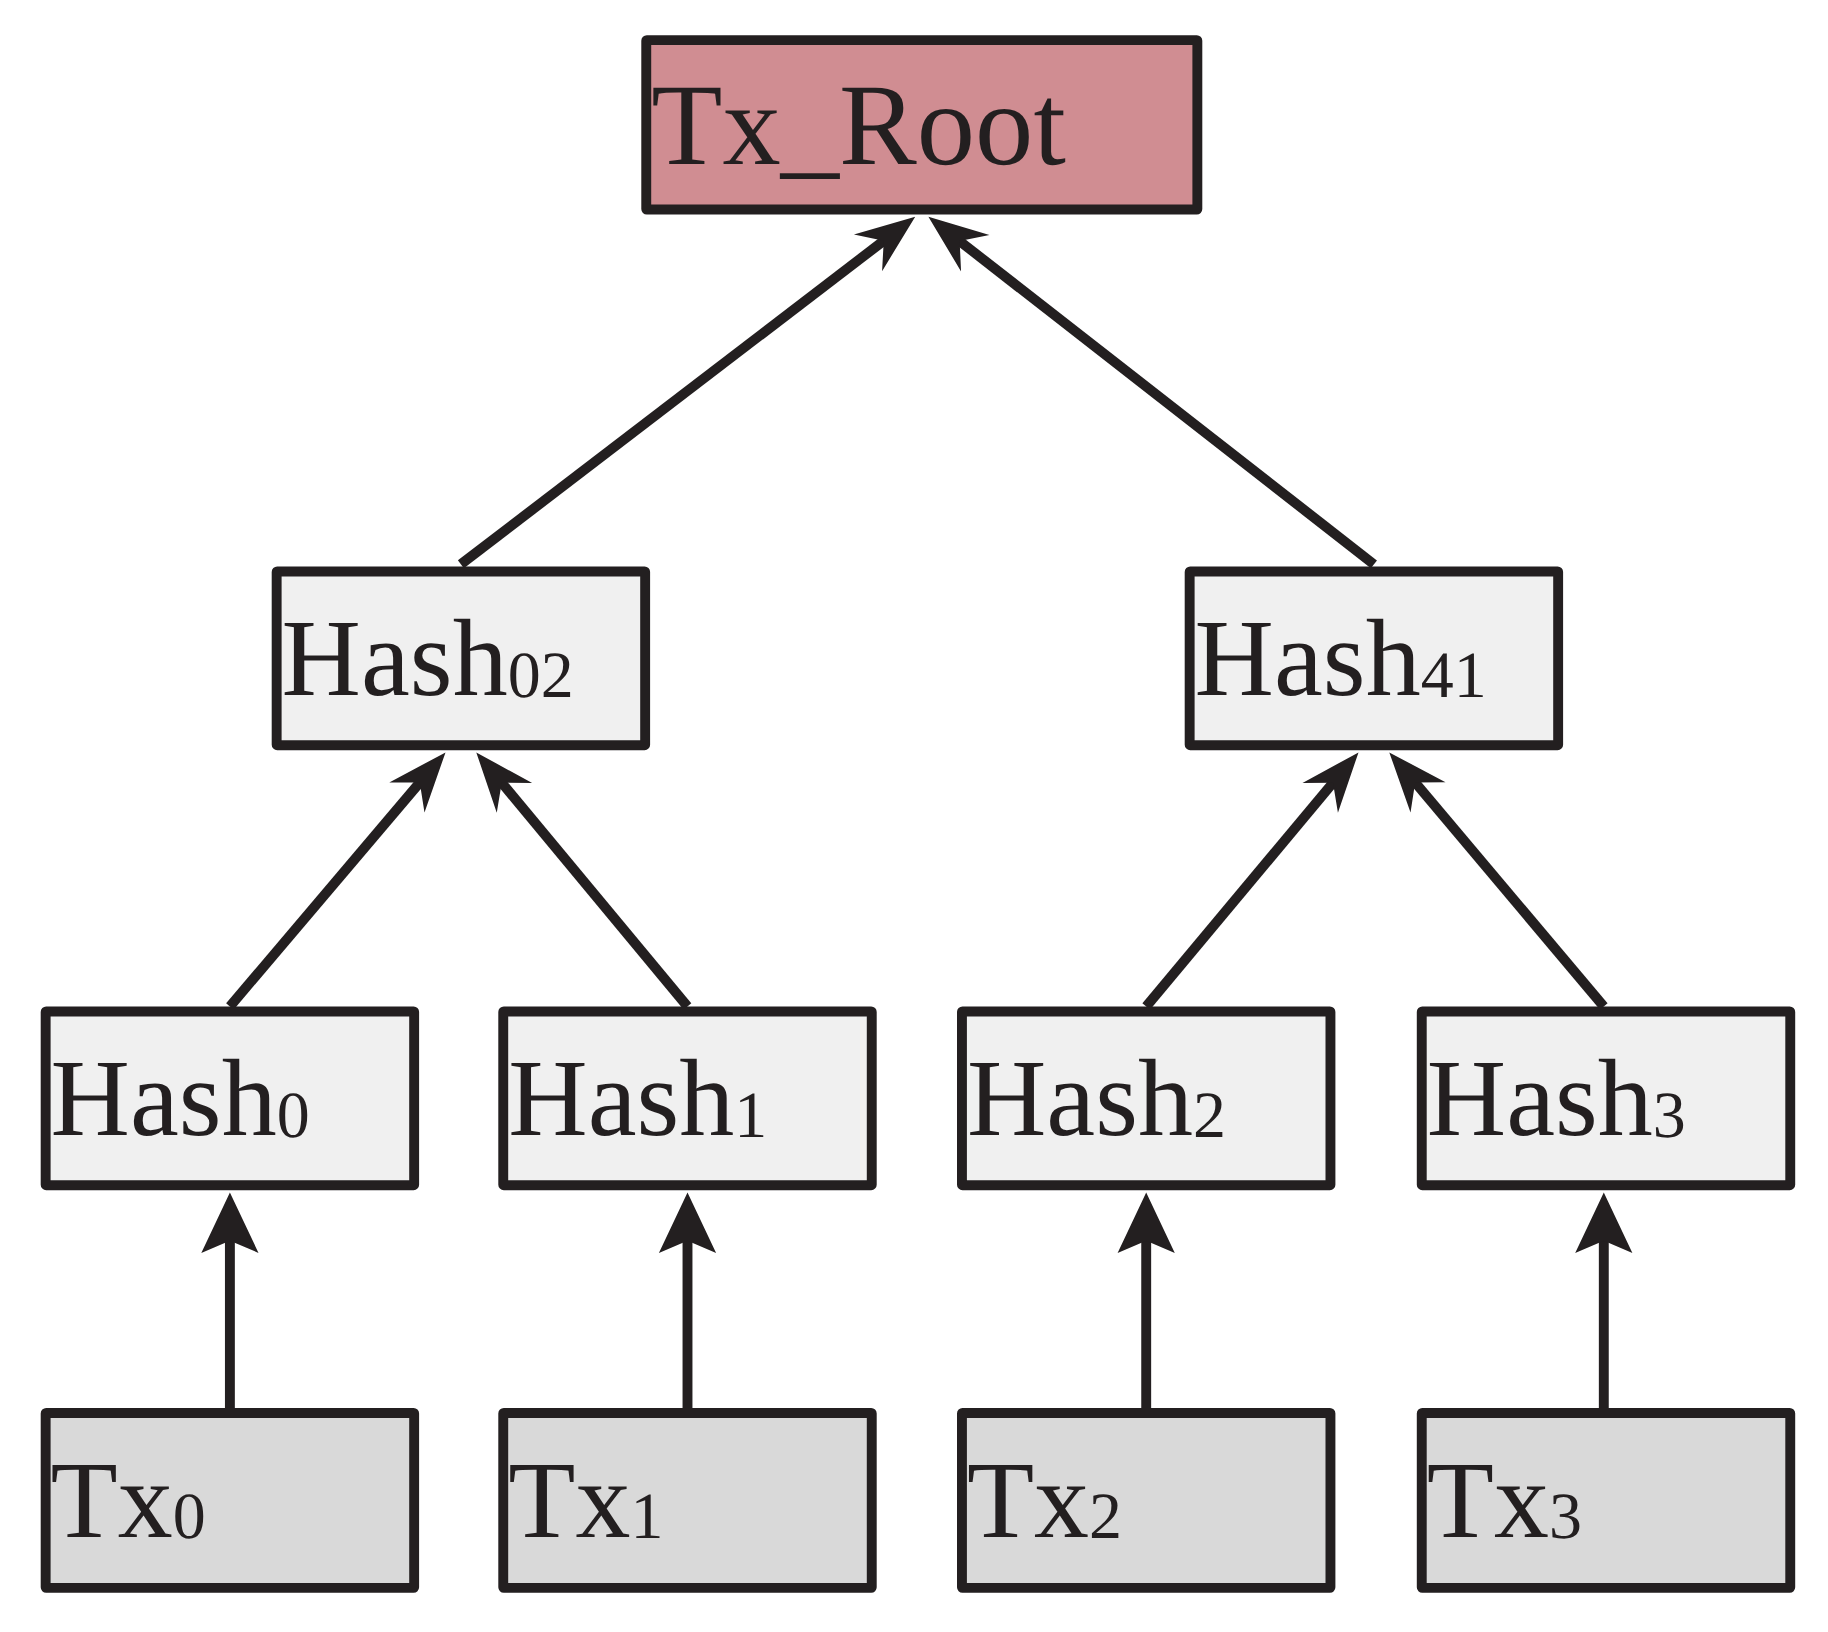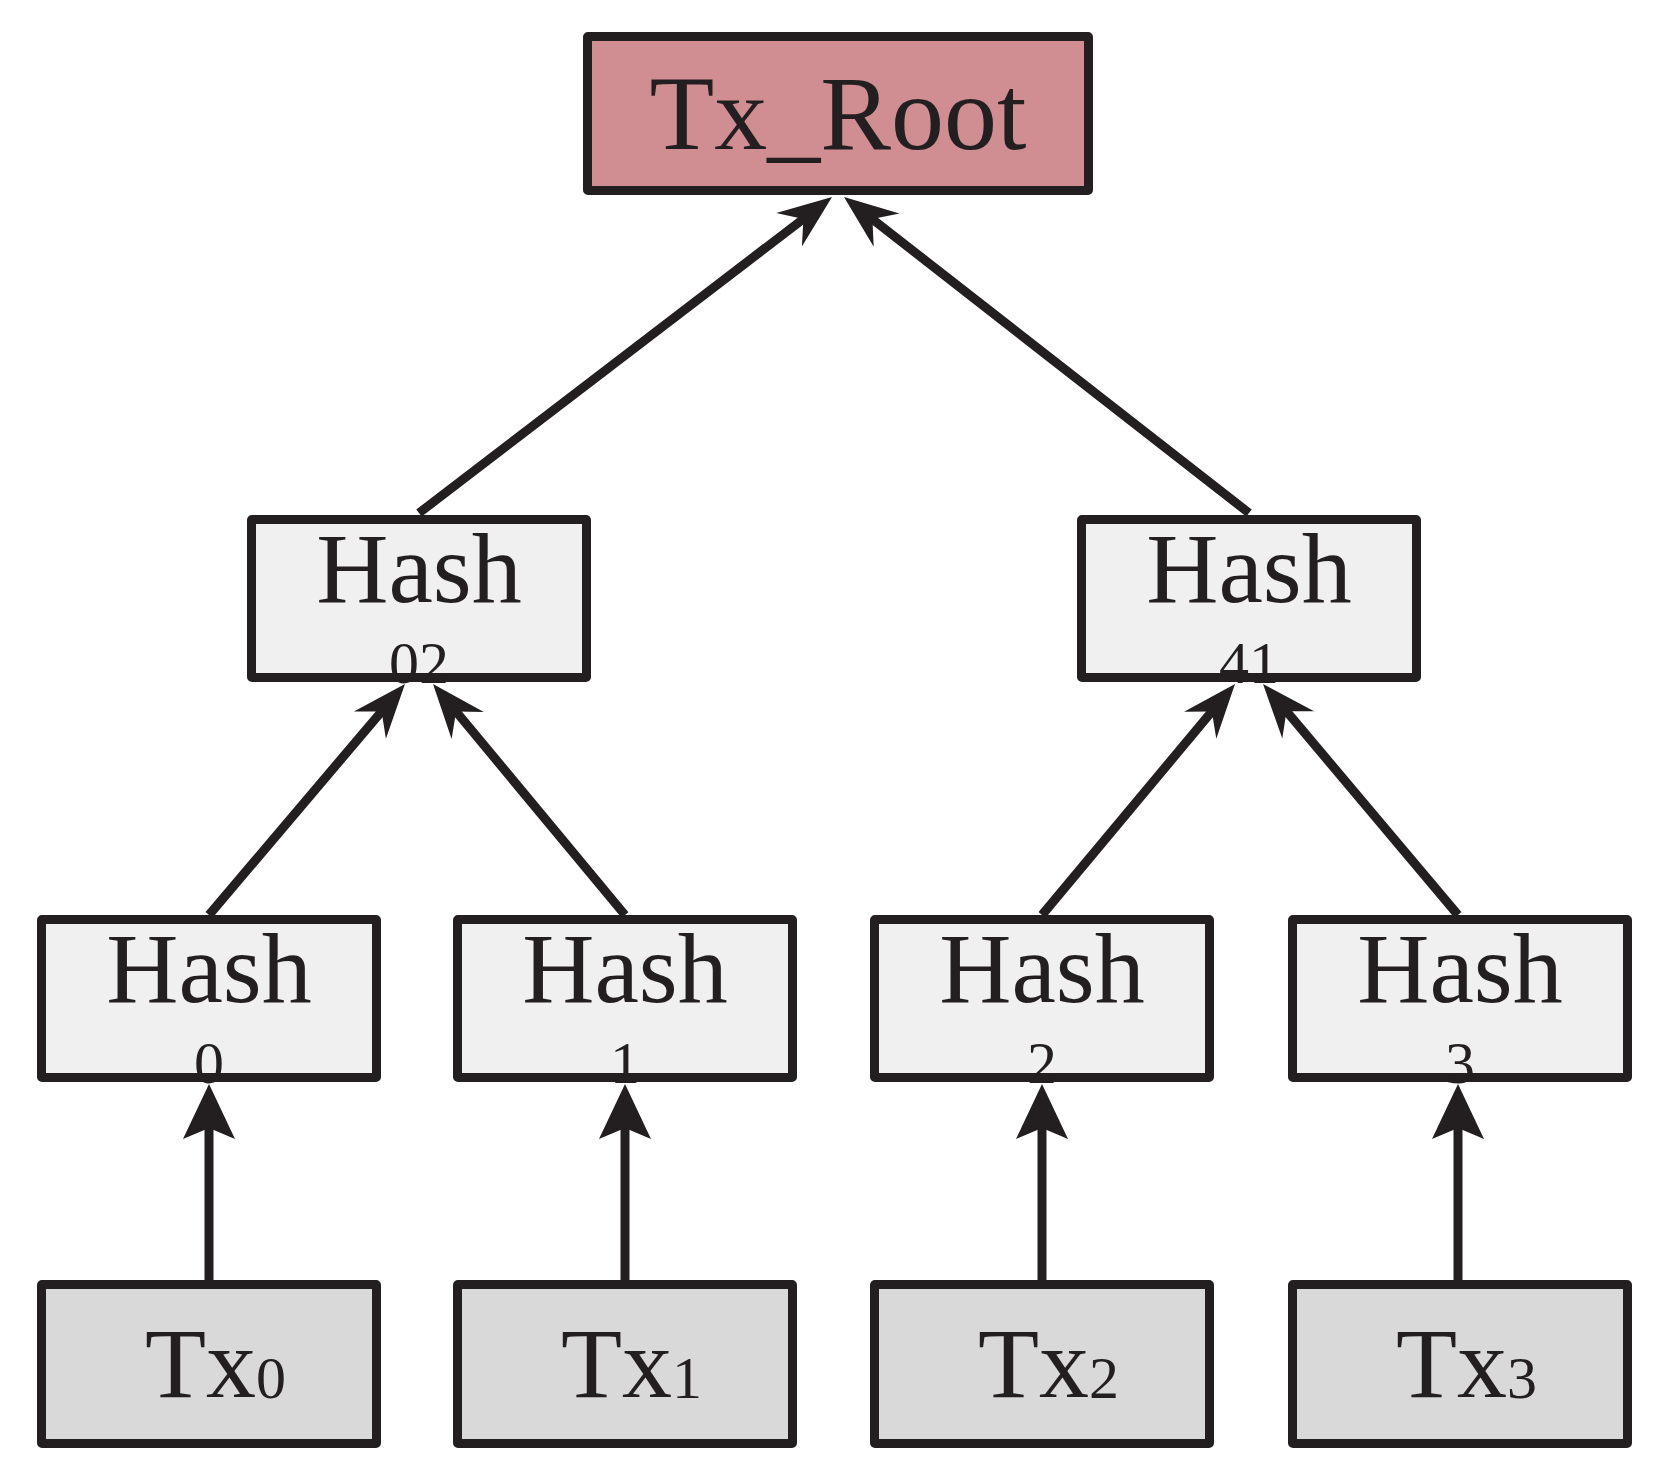--- a/index.html
+++ b/index.html
@@ -23,38 +23,38 @@
     height: 1484px;
     pointer-events: none;
   }
   .node {
     position: absolute;
     box-sizing: border-box;
     border: 9px solid #231f20;
     border-radius: 5px;
     display: flex;
     align-items: center;
-    justify-content: center;
+    justify-content: flex-start;
     color: #231f20;
     font-size: 100px;
     line-height: 1;
     white-space: nowrap;
   }
   .node .sub {
     font-size: 0.60em;
     transform: translateY(0.24em);
     display: inline-block;
   }
   .node-root {
     left: 583px; top: 32px; width: 510px; height: 163px;
     background: #d08d92;
     font-size: 106px;
   }
-  .node-hash { background: #f0f0f0; flex-direction: column; }
-  .node-tx   { background: #d9d9d9; padding-left: 13px; }
+  .node-hash { background: #f0f0f0; }
+  .node-tx   { background: #d9d9d9; }
 
   .node-hash01 { left: 247px;  top: 515px; width: 344px; height: 167px; }
   .node-hash23 { left: 1077px; top: 515px; width: 344px; height: 167px; }
 
   .node-hash0 { left: 37px;   top: 915px; width: 344px; height: 167px; }
   .node-hash1 { left: 453px;  top: 915px; width: 344px; height: 167px; }
   .node-hash2 { left: 870px;  top: 915px; width: 344px; height: 167px; }
   .node-hash3 { left: 1288px; top: 915px; width: 344px; height: 167px; }
 
   .node-tx0 { left: 37px;   top: 1280px; width: 344px; height: 168px; }

